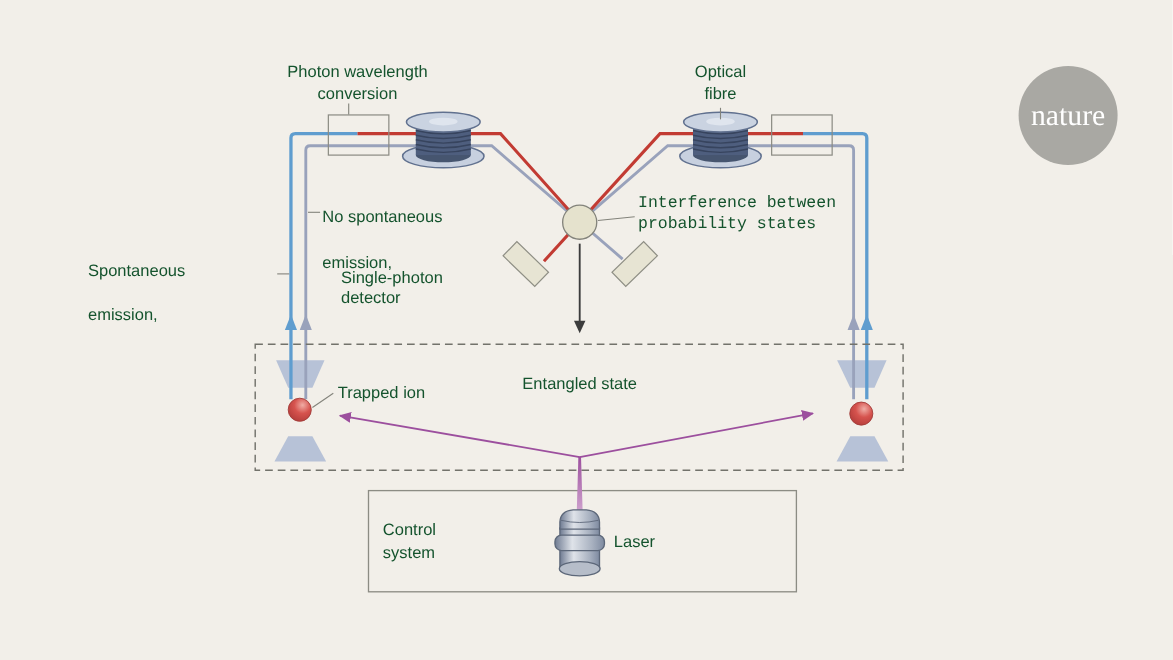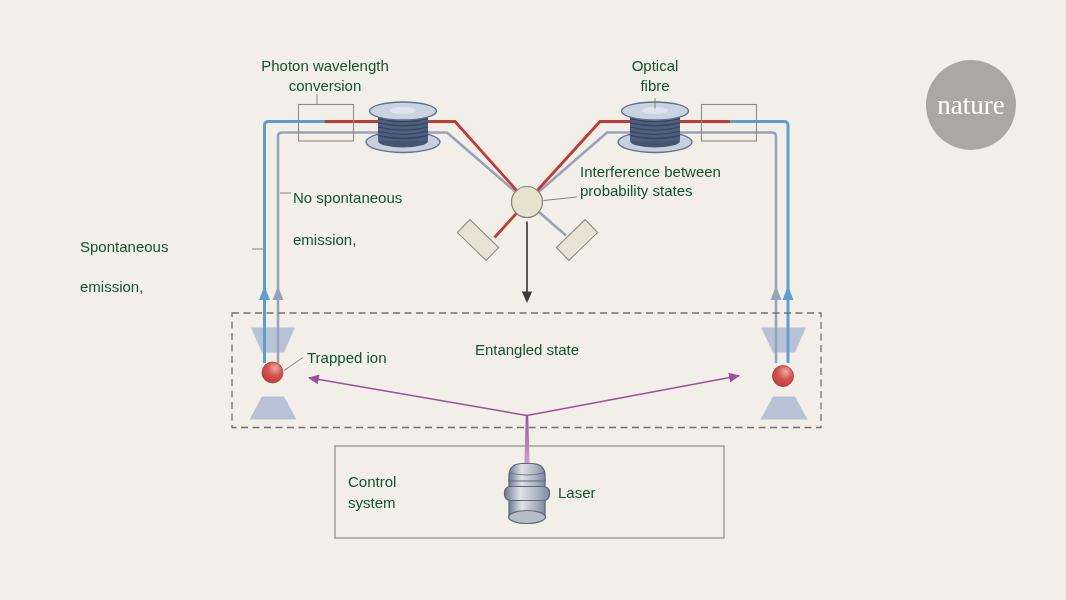--- a/index.html
+++ b/index.html
@@ -135,22 +135,24 @@
 <div class="lbl lh21" style="left:293px;top:166px;width:170px;">
   <div>No spontaneous</div>
   <div>emission,</div>
 </div>
 
 <div class="lbl right" style="left:80px;top:217px;width:170px;">
   <div>Spontaneous</div>
   <div>emission,</div>
 </div>
 
+<div class="lbl right lh18" style="left:310px;top:244px;width:160px;">Single-photon
+detector</div>
 
-<div class="lbl lh19" style="left:580px;top:162px;width:190px;">Interference between
+<div class="lbl lh19" style="left:580px;top:175px;width:190px;font-family:Liberation Mono, monospace;">Interference between
 probability states</div>
 
 <div class="lbl" style="left:307px;top:348px;width:110px;">Trapped ion</div>
 
 <div class="lbl center" style="left:427px;top:340px;width:200px;">Entangled state</div>
 
 <div class="lbl lh21" style="left:348px;top:471px;width:90px;">Control
 system</div>
 
 <div class="lbl" style="left:558px;top:483px;width:70px;">Laser</div>

